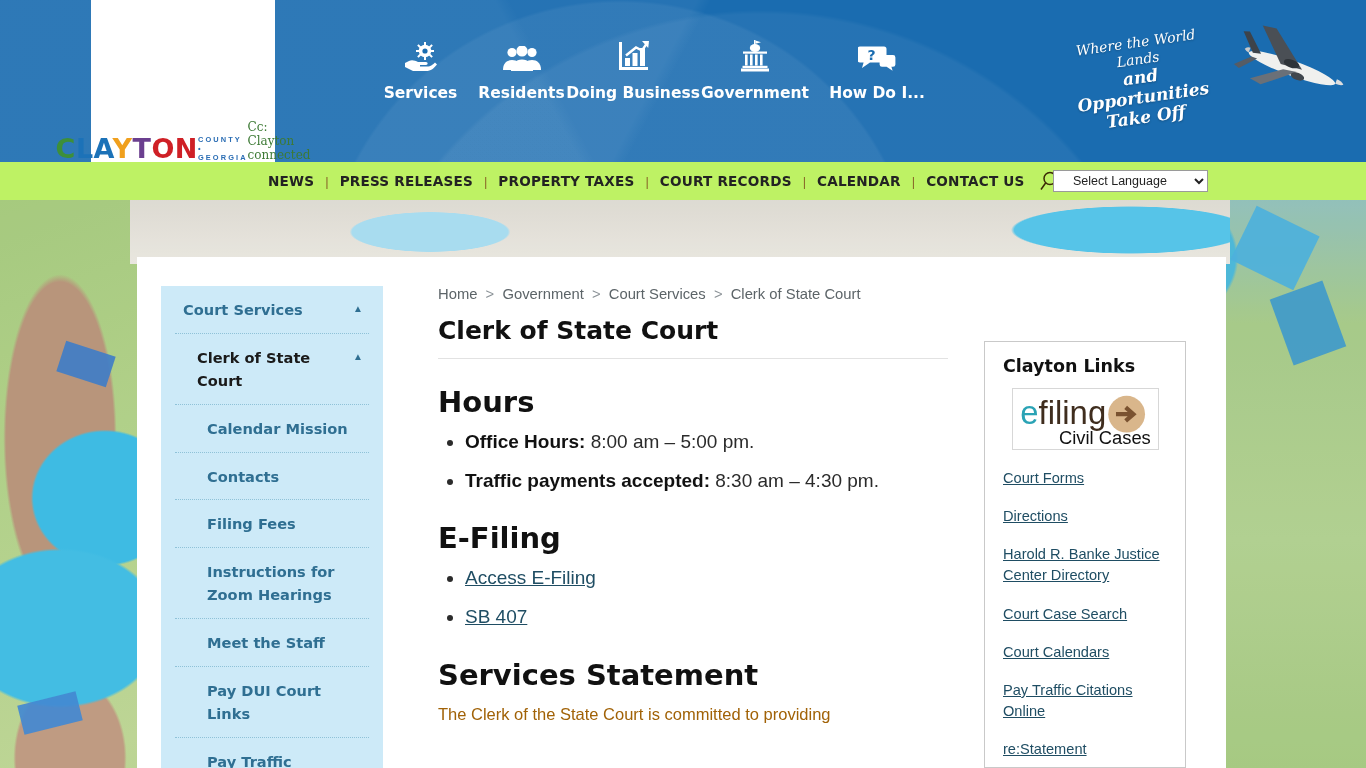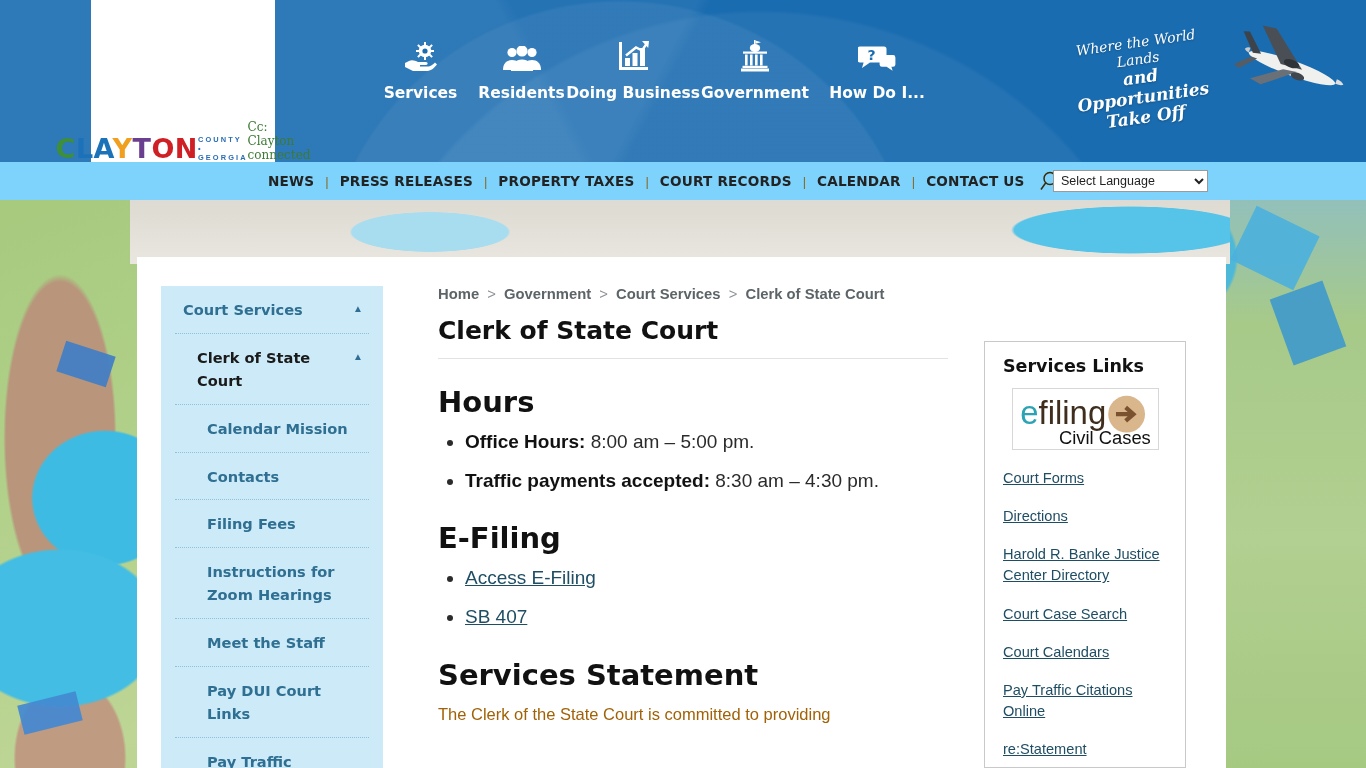--- a/index.html
+++ b/index.html
@@ -114,40 +114,40 @@
     line-height: 1.18; text-shadow: 0 1px 2px rgba(0,0,0,.25);
   }
   .tagline .t1 { font-size: 14px; font-style: italic; display:block; }
   .tagline .t2 { font-size: 17px; font-weight: 700; font-style: italic; display:block; }
   .tagline .t3 { font-size: 17px; font-weight: 700; font-style: italic; display:block; }
   .plane-img { position: absolute; left: 160px; top: 22px; width: 160px; height: 90px; }
 
   
   .orangebar {
     position: absolute; left: 0; top: 162px; width: 1366px; height: 38px;
-    background: #7dd3fc;
+    background: #bef264;
     display: flex; align-items: center;
   }
   .util-links {
     position: absolute; left: 268px; top: 0; height: 38px;
     display: flex; align-items: center;
   }
   .util-links a {
     color: #232323; font-size: 13.6px; font-weight: 700; text-decoration: none;
     letter-spacing: .2px; font-family: "DejaVu Sans", sans-serif; white-space: nowrap;
     cursor: pointer;
   }
   .util-sep { color: #8a6a2a; margin: 0 11px; font-size: 13px; }
   .search-btn {
     margin-left: 14px; cursor: pointer; display: flex; align-items: center;
   }
   .lang-select {
     position: absolute; left: 1053px; top: 170px; width: 155px; height: 22px;
     font-size: 12.5px; font-family: "Liberation Sans", sans-serif;
-    background: #fff; border: 1px solid #9a9a9a; color: #222; padding: 1px 3px;
+    background: #fff; border: 1px solid #9a9a9a; color: #222; padding: 1px 15px;
   }
 
   
   .content-panel {
     position: absolute; left: 137px; top: 257px; width: 1089px; height: 511px;
     background: #ffffff;
   }
 
   
   .sidenav {
@@ -174,21 +174,21 @@
 
   
   .maincol {
     position: absolute; left: 301px; top: 29px; width: 510px;
   }
   .breadcrumb {
     font-size: 14.8px; color: #5c6468; margin-bottom: 14px;
     font-family: "Liberation Sans", sans-serif;
   }
   .breadcrumb .sep { color: #8b9297; margin: 0 4px; }
-  .breadcrumb a { color: #5c6468; text-decoration: none; cursor: pointer; font-weight: bold; }
+  .breadcrumb a { color: #5c6468; text-decoration: none; cursor: pointer; }
   h1.page-title {
     font-family: "DejaVu Sans", sans-serif;
     font-size: 25px; font-weight: 700; color: #111; margin: 0 0 13px 0;
   }
   .rule { border-bottom: 1px solid #e2e2e2; margin-bottom: 26px; }
   h2.sec {
     font-family: "DejaVu Sans", sans-serif;
     font-size: 29px; font-weight: 700; color: #111; margin: 0 0 10px 0;
   }
   ul.bullets { margin: 0 0 28px 0; padding-left: 19px; }
@@ -461,21 +461,21 @@
       <li>
         <a>SB 407</a>
       </li>
     </ul>
 
     <h2 class="sec gap-mission">Services Statement</h2>
     <p class="body-text">The Clerk of the State Court is committed to providing</p>
   </main>
 
   <aside class="related">
-    <h3>Services Links</h3>
+    <h3>Clayton Links</h3>
 
     <svg class="efiling-logo" viewBox="0 0 147 62">
       <rect x="0" y="0" width="147" height="62" fill="#ffffff"></rect>
       <text x="6" y="36" font-family="Liberation Sans, sans-serif" font-size="34" font-weight="400" fill="#2aa3b5">e</text>
       <text x="25" y="36" font-family="Liberation Sans, sans-serif" font-size="34" font-weight="400" fill="#3f2d1e">filing</text>
       <circle cx="116" cy="26" r="19" fill="#d9b68b"></circle>
       <path d="M105 26 h15 M115 19 l8 7 l-8 7" stroke="#7a5230" stroke-width="4.4" fill="none" stroke-linecap="butt" stroke-linejoin="miter"></path>
       <text x="141" y="57" font-family="Liberation Sans, sans-serif" font-size="19" fill="#111" text-anchor="end">Civil Cases</text>
     </svg>
 

